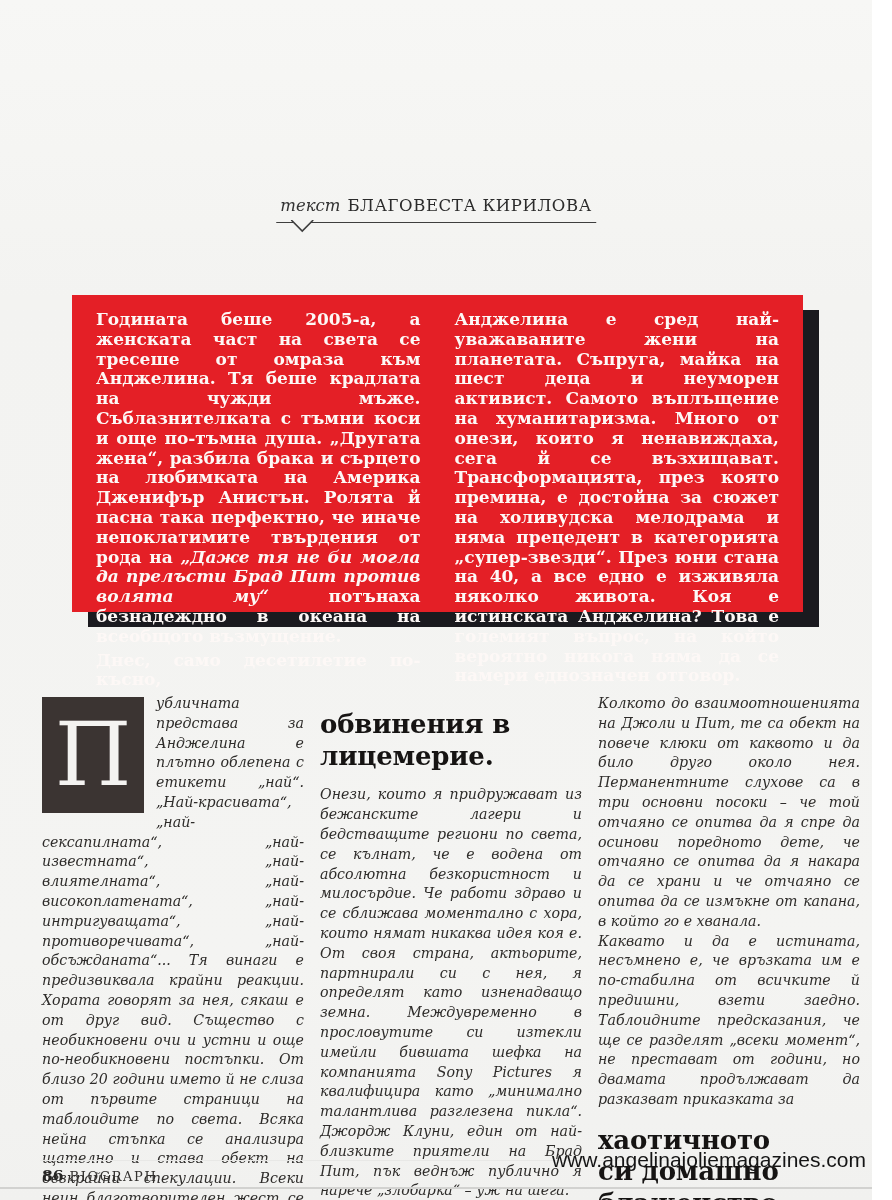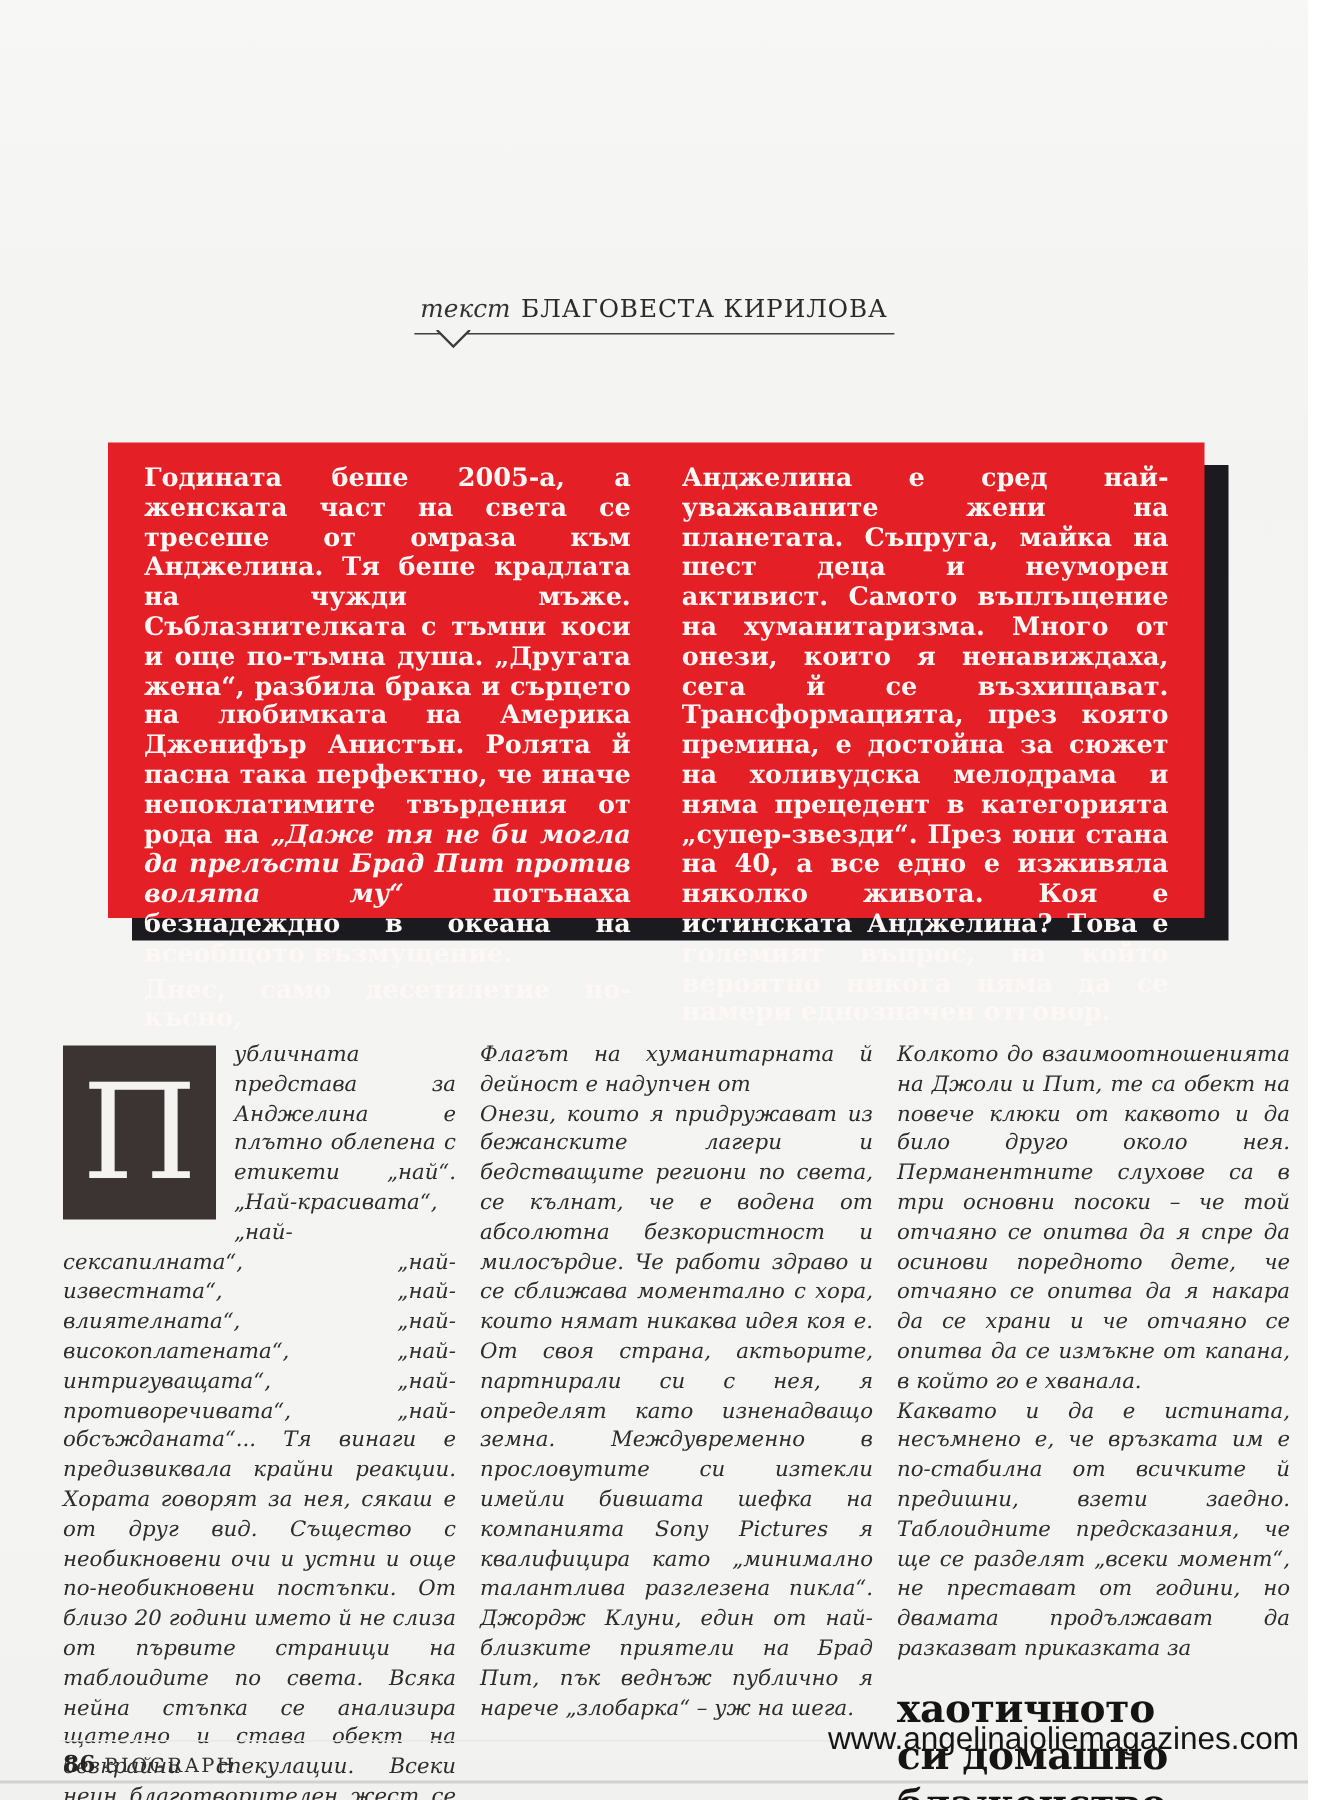--- a/index.html
+++ b/index.html
@@ -81,21 +81,21 @@
     </div>
   </section>
 
   <section class="article">
     <div class="col">
       <div class="dropcap">П</div>
       <p>убличната представа за Анджелина е плътно облепена с етикети „най“. „Най-красивата“, „най-сексапилната“, „най-известната“, „най-влиятелната“, „най-високоплатената“, „най-интригуващата“, „най-противоречивата“, „най-обсъжданата“... Тя винаги е предизвиквала крайни реакции. Хората говорят за нея, сякаш е от друг вид. Същество с необикновени очи и устни и още по-необикновени постъпки. От близо 20 години името й не слиза от първите страници на таблоидите по света. Всяка нейна стъпка се анализира щателно и става обект на безкрайни спекулации. Всеки неин благотворителен жест се изследва за наличие на лични облаги. Докато едни аплодират на крака трансформацията й, други виждат в нея безсрамен опит да замаже скандалното си минало. Твърди се, че е майстор на манипулациите, че причината да не ползва услугите на</p>
     </div>
 
     <div class="col">
-      <p>Флагът на хуманитарната й дейност е надупчен от</p>
+      <h2>обвинения в лицемерие.</h2>
       <p>Онези, които я придружават из бежанските лагери и бедстващите региони по света, се кълнат, че е водена от абсолютна безкористност и милосърдие. Че работи здраво и се сближава моментално с хора, които нямат никаква идея коя е. От своя страна, актьорите, партнирали си с нея, я определят като изненадващо земна. Междувременно в прословутите си изтекли имейли бившата шефка на компанията Sony Pictures я квалифицира като „минимално талантлива разглезена пикла“. Джордж Клуни, един от най-близките приятели на Брад Пит, пък веднъж публично я нарече „злобарка“ – уж на шега.</p>
     </div>
 
     <div class="col">
       <p>Колкото до взаимоотношенията на Джоли и Пит, те са обект на повече клюки от каквото и да било друго около нея. Перманентните слухове са в три основни посоки – че той отчаяно се опитва да я спре да осинови поредното дете, че отчаяно се опитва да я накара да се храни и че отчаяно се опитва да се измъкне от капана, в който го е хванала.</p>
       <p>Каквато и да е истината, несъмнено е, че връзката им е по-стабилна от всичките й предишни, взети заедно. Таблоидните предсказания, че ще се разделят „всеки момент“, не престават от години, но двамата продължават да разказват приказката за</p>
       <h2 class="h-narrow">хаотичното си домашно блаженство.</h2>
 
     </div>
   </section>

